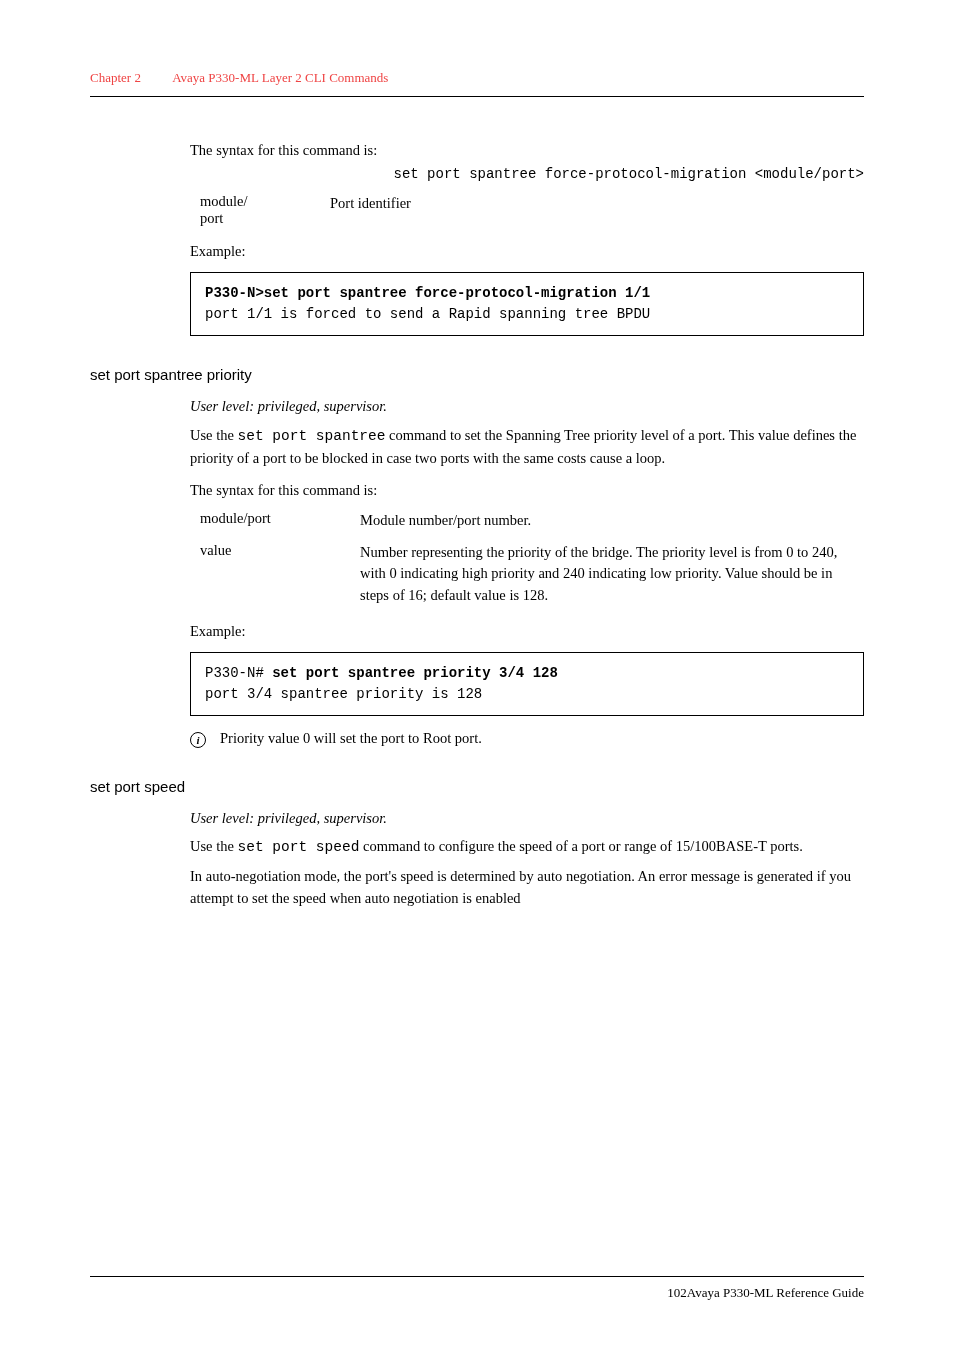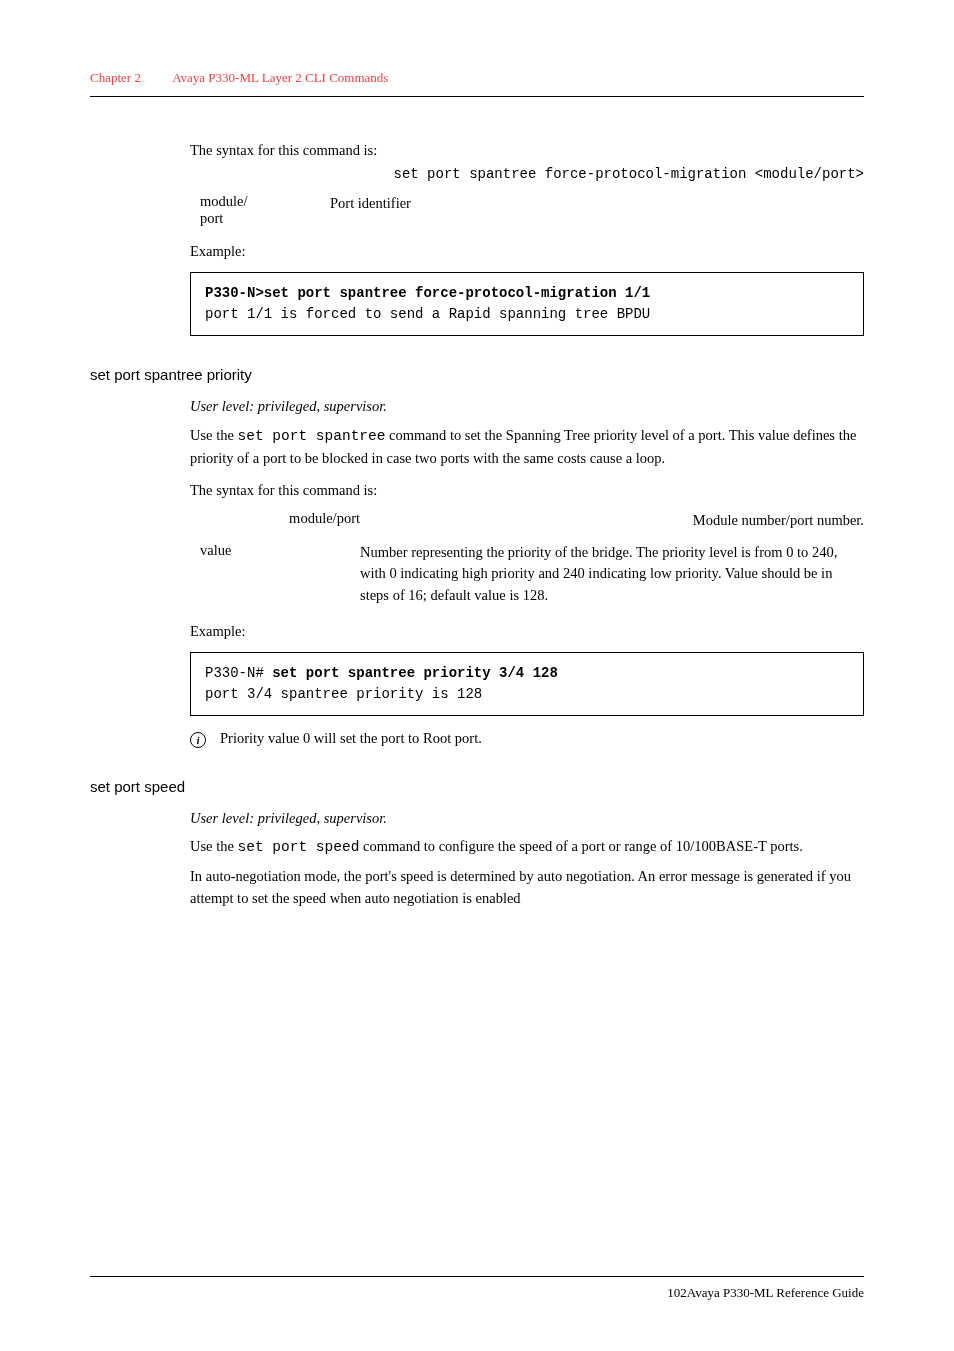--- a/index.html
+++ b/index.html
@@ -110,21 +110,21 @@
   </div>
 </div>
 
 <div class="section-title">set port spantree priority</div>
 <div class="content-indent">
   <div class="body-text italic mb-6">User level: privileged, supervisor.</div>
   <div class="body-text mb-10">
     <span>Use the </span><span style="font-family:'Courier New',monospace;">set port spantree</span><span> command to set the Spanning Tree priority level of a port. This value defines the priority of a port to be blocked in case two ports with the same costs cause a loop.</span>
   </div>
   <div class="body-text">The syntax for this command is:</div>
-  <div class="param-row" style="margin-bottom:10px;text-align:right;">
+  <div class="param-row" style="margin-bottom:10px;">
     <div class="param-name" style="width:160px;">module/port</div>
     <div class="param-desc">Module number/port number.</div>
   </div>
   <div class="param-row">
     <div class="param-name" style="width:160px;">value</div>
     <div class="param-desc">Number representing the priority of the bridge. The priority level is from 0 to 240, with 0 indicating high priority and 240 indicating low priority. Value should be in steps of 16; default value is 128.</div>
   </div>
   <div class="example-label">Example:</div>
   <div class="code-box" style="margin-bottom:14px;">
     <div><span>P330-N# </span><span class="bold">set port spantree priority 3/4 128</span></div>
@@ -133,21 +133,21 @@
   <div class="note-row">
     <div class="note-icon">i</div>
     <div class="note-text">Priority value 0 will set the port to Root port.</div>
   </div>
 </div>
 
 <div class="section-title">set port speed</div>
 <div class="content-indent">
   <div class="body-text italic mb-6">User level: privileged, supervisor.</div>
   <div class="body-text mb-6">
-    <span>Use the </span><span style="font-family:'Courier New',monospace;">set port speed</span><span> command to configure the speed of a port or range of 10/100BASE-T ports.</span>
+    <span>Use the </span><span style="font-family:'Courier New',monospace;">set port speed</span><span> command to configure the speed of a port or range of 15/100BASE-T ports.</span>
   </div>
   <div class="body-text">In auto-negotiation mode, the port's speed is determined by auto negotiation. An error message is generated if you attempt to set the speed when auto negotiation is enabled</div>
 </div>
 
 <div class="footer">
   <span>102</span>
   <span>Avaya P330-ML Reference Guide</span>
 </div>
 
 </body></html>

